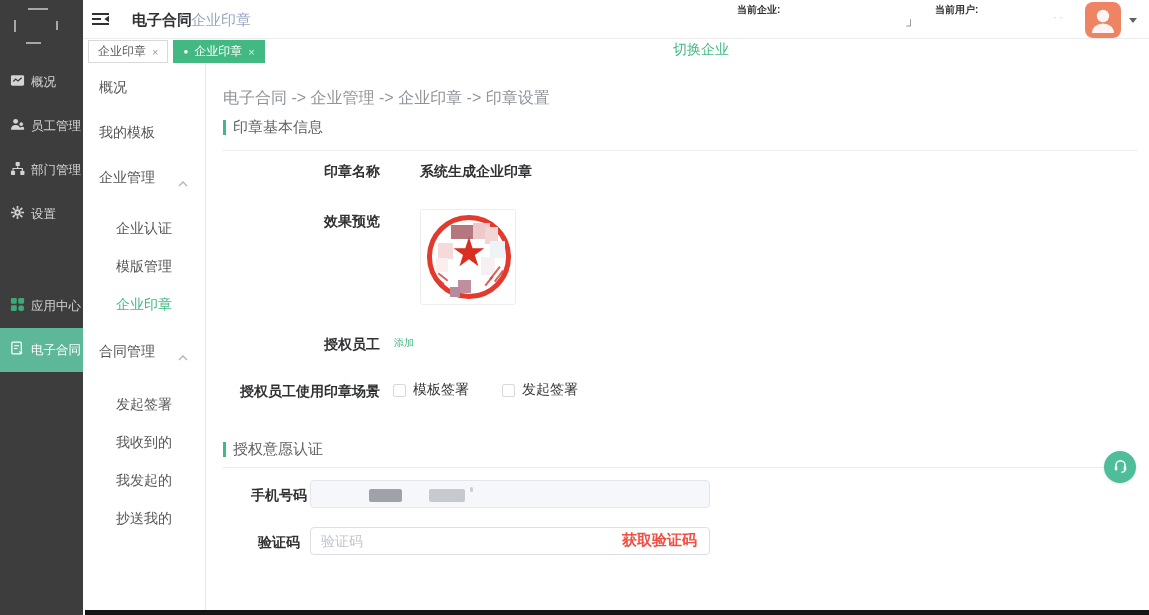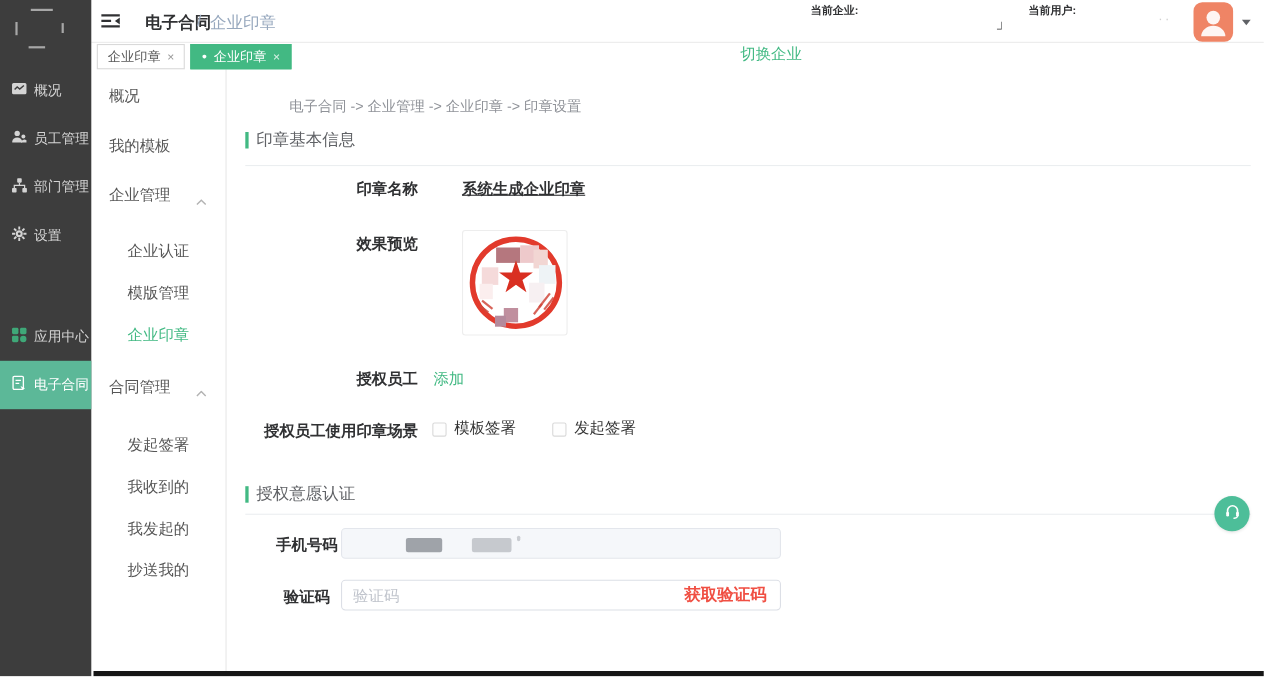--- a/index.html
+++ b/index.html
@@ -47,28 +47,28 @@
        border-right:1px solid #e8e8e8;padding-top:5px;z-index:3;}
   .ssb-item{position:relative;height:40px;display:flex;align-items:center;padding-left:16px;
             font-size:14px;color:#565656;cursor:pointer;white-space:nowrap;}
   .ssb-item.sub{height:38px;padding-left:33px;}
   .ssb-item.active{color:#42b983;}
   .ssb-item .caret{position:absolute;right:17px;top:16px;}
   .gap5{height:5px;} .gap8{height:8px;} .gap12{height:12px;} .gap14{height:14px;}
 
   
   .main{position:absolute;left:206px;top:63px;width:943px;height:552px;background:#fff;}
-  .trail{position:absolute;left:17px;top:25px;font-size:13px;color:#909399;margin-left:40px;}
+  .trail{position:absolute;left:17px;top:25px;font-size:16px;color:#909399;}
   .section{position:absolute;left:17px;display:flex;align-items:center;gap:7px;
            font-size:15px;color:#606266;}
   .section .bar{width:3px;height:15px;background:#42b983;}
   .divider{position:absolute;left:17px;right:12px;height:1px;background:#ebeef0;}
   .flabel{position:absolute;left:0;width:174px;text-align:right;font-size:14px;font-weight:700;color:#303133;}
   .fvalue{position:absolute;left:214px;font-size:14px;font-weight:700;color:#303133;}
-  .addlink{position:absolute;left:188px;font-size:14px;color:#42b983;cursor:pointer;}
+  .addlink{position:absolute;left:188px;font-size:10px;color:#42b983;cursor:pointer;}
 
   .sealbox{position:absolute;left:214px;top:146px;width:96px;height:96px;border:1px solid #ededed;
            border-radius:3px;background:#fff;overflow:hidden;}
   .seal-ring{position:absolute;left:6px;top:5px;width:84px;height:84px;border:5px solid #e23a2c;
              border-radius:50%;}
   .seal-star{position:absolute;left:0;top:22px;width:96px;text-align:center;font-size:40px;
              line-height:1;color:#d92f21;}
   .mos{position:absolute;}
   .seal-mark{position:absolute;background:#d0483c;opacity:.85;}
 
@@ -272,21 +272,21 @@
   <div class="main">
     <div class="trail">电子合同 -&gt; 企业管理 -&gt; 企业印章 -&gt; 印章设置</div>
 
     <div class="section" style="top:55px;">
       <span class="bar"></span>
       <span>印章基本信息</span>
     </div>
     <div class="divider" style="top:87px;"></div>
 
     <span class="flabel" style="top:100px;">印章名称</span>
-    <span class="fvalue" style="top:100px;text-decoration:underline;">系统生成企业印章</span>
+    <span class="fvalue" style="top:100px;">系统生成企业印章</span>
 
     <span class="flabel" style="top:150px;">效果预览</span>
     <div class="sealbox">
       <div class="seal-ring"></div>
       <div class="mos" style="left:30px;top:15px;width:22px;height:14px;background:#b5777e;"></div>
       <div class="mos" style="left:52px;top:13px;width:17px;height:16px;background:#eec9cb;"></div>
       <div class="mos" style="left:64px;top:17px;width:13px;height:17px;background:#f2d6d3;"></div>
       <div class="mos" style="left:69px;top:31px;width:15px;height:17px;background:#eef3f6;"></div>
       <div class="mos" style="left:17px;top:33px;width:15px;height:16px;background:#f5dada;"></div>
       <div class="mos" style="left:15px;top:48px;width:12px;height:14px;background:#fbeeee;"></div>

